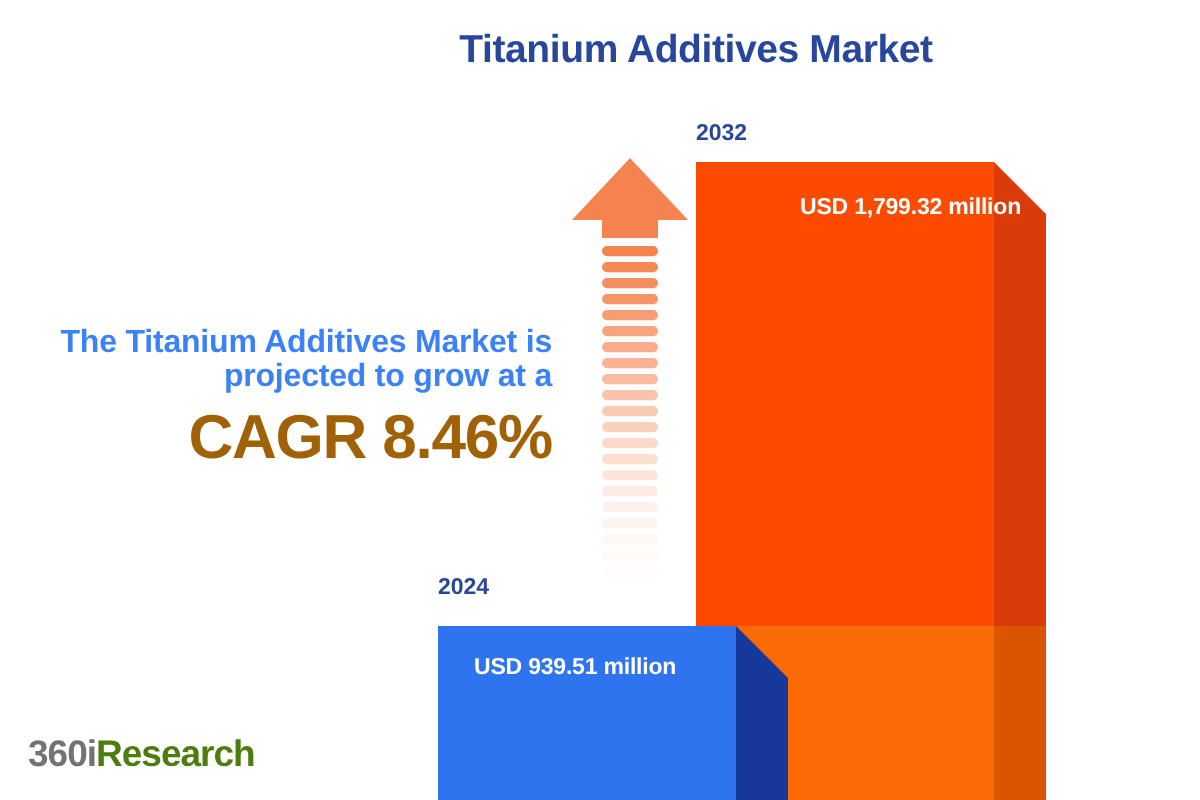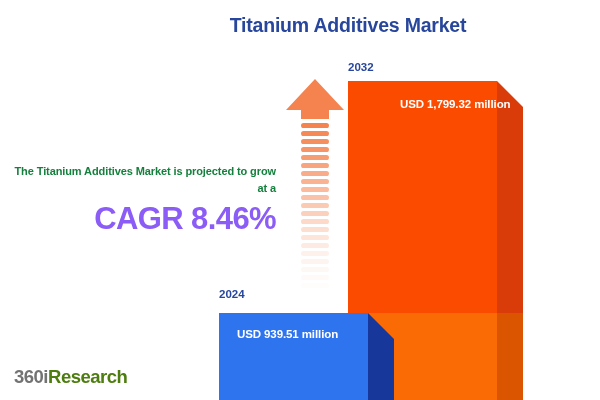--- a/index.html
+++ b/index.html
@@ -37,31 +37,31 @@
 
   
   #caption-block {
     position: absolute;
     left: 12px;
     top: 163px;
     width: 264px;
     text-align: right;
   }
   #caption-line1 {
-    font-size: 11px;
-    font-weight: bold;
-    color: #15803d;
+    font-size: 16px;
+    font-weight: bold;
+    color: #3b82f6;
     line-height: 17px;
     letter-spacing: -0.1px;
   }
   #cagr-value {
     margin-top: 4px;
     font-size: 31px;
     font-weight: bold;
-    color: #8b5cf6;
+    color: #a16207;
     letter-spacing: -0.6px;
     line-height: 36px;
   }
 
   
   #growth-arrow {
     position: absolute;
     left: 284px;
     top: 78px;
     width: 62px;

